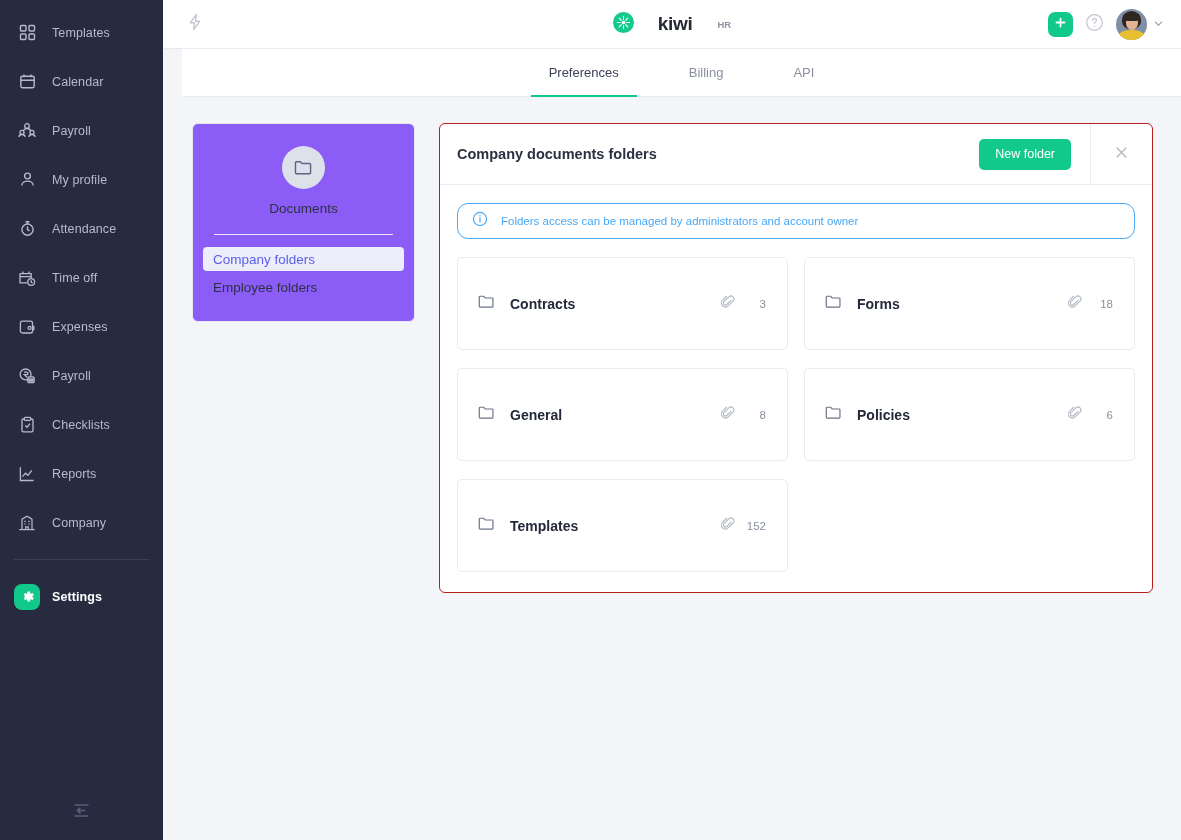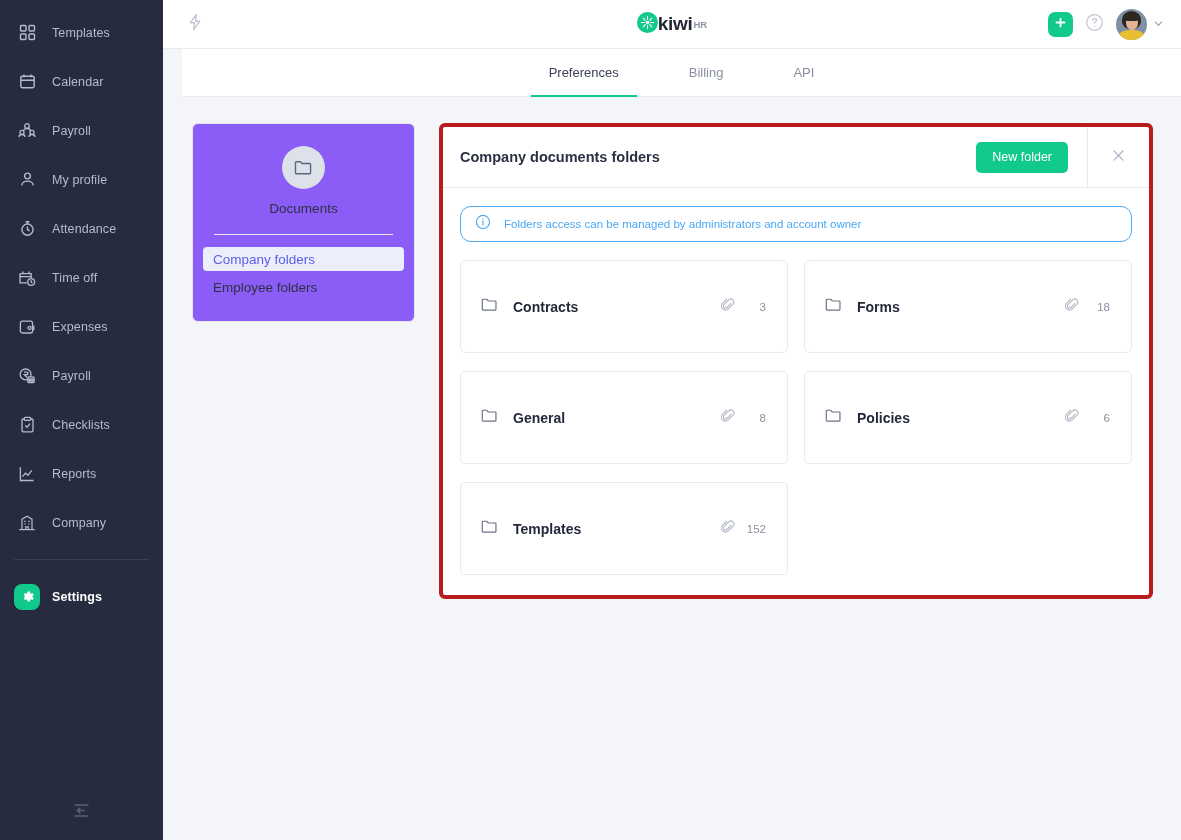--- a/index.html
+++ b/index.html
@@ -69,21 +69,21 @@
   .bolt-btn {
     width: 40px; margin-left: 12px;
     display: flex; align-items: center; justify-content: center;
     cursor: pointer;
   }
   .brand {
     position: absolute; left: 0; right: 0; top: 0; bottom: 0;
     display: flex; align-items: center; justify-content: center;
     pointer-events: none;
   }
-  .brand-inner { display: flex; align-items: center; gap: 0; }
+  .brand-inner { display: flex; align-items: center; gap: 24px; }
   .brand-text {
     font-size: 19px; font-weight: bold; color: #242833;
     letter-spacing: -0.3px;
   }
   .brand-sup {
     font-size: 9.5px; font-weight: bold; color: #8f95a8;
     vertical-align: super; margin-left: 1px; letter-spacing: 0px;
   }
   .topbar-right {
     margin-left: auto; margin-right: 17px;
@@ -167,21 +167,21 @@
     padding: 12px 10px; border-radius: 4px;
     font-size: 13.5px; color: #2c3142; cursor: pointer;
     margin-bottom: 4px;
   }
   .doc-nav-item.selected { background: #eceefc; color: #5b5fe8; }
 
   
   .panel {
     flex: 1 1 auto; min-width: 0;
     background: #ffffff;
-    border: 4px solid #b91c1c;
+    border: 1px solid #b91c1c;
     border-radius: 6px;
   }
   .panel-head {
     height: 61px; display: flex; align-items: stretch;
     border-bottom: 1px solid #e8eaef;
   }
   .panel-head-main {
     flex: 1 1 auto; display: flex; align-items: center;
     padding: 0 19px 0 17px; gap: 12px;
   }

